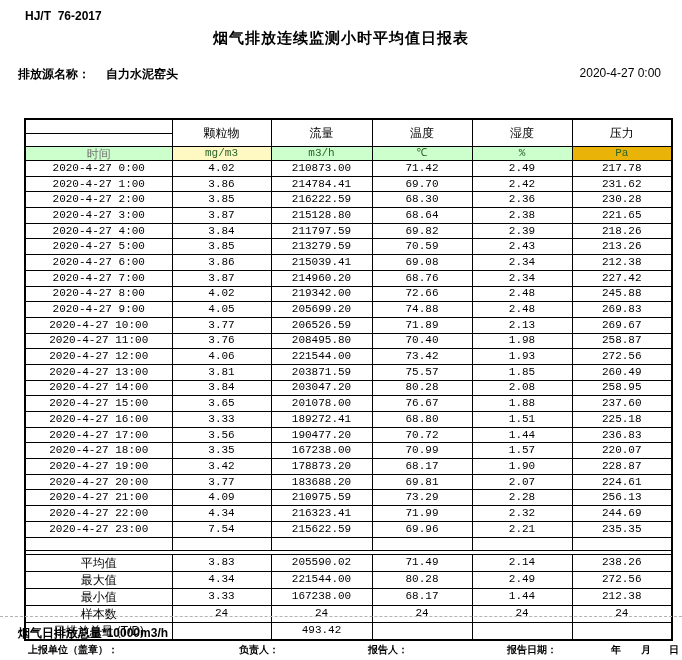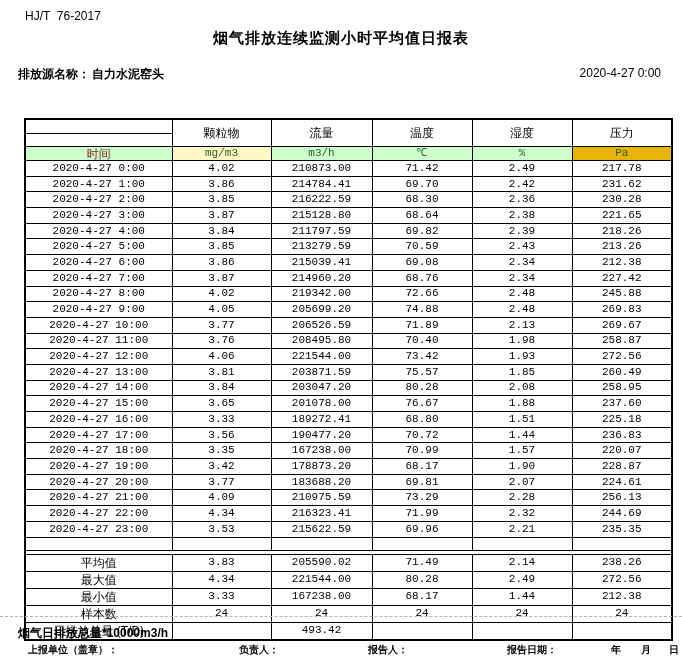--- a/index.html
+++ b/index.html
@@ -1,21 +1,21 @@
 <!DOCTYPE html>
 <html><head>
 <meta charset="utf-8">
 <style>
   html,body{margin:0;padding:0;width:682px;height:660px;background:#fff;overflow:hidden;
     font-family:"Liberation Sans",sans-serif;color:#000;position:relative;}
-  .standard{position:absolute;left:25px;top:9px;font-weight:normal;font-size:12px;white-space:pre;}
+  .standard{position:absolute;left:25px;top:9px;font-weight:bold;font-size:12px;white-space:pre;}
   .title{position:absolute;top:29px;left:0;width:682px;text-align:center;font-weight:bold;font-size:15px;letter-spacing:1px;}
   .meta{position:absolute;top:66px;left:18px;width:643px;display:flex;justify-content:space-between;font-size:12px;}
   .meta .src{font-weight:bold;}
-  .meta .src .name{margin-left:2px;}
+  .meta .src .name{margin-left:16px;}
   .meta .dt{font-size:12px;}
   .tablewrap{position:absolute;top:118px;left:24px;}
   table{border-collapse:collapse;table-layout:fixed;width:647px;border:2px solid #000;}
   td{border:1px solid #000;text-align:center;vertical-align:middle;padding:0;font-size:11px;line-height:1;overflow:hidden;white-space:nowrap;}
   col.c0{width:147px;}col.c1{width:99px;}col.c2{width:101px;}col.c3{width:100px;}col.c4{width:100px;}col.c5{width:100px;}
   tr.h1 td{height:13px;font-size:12px;}
   tr.h2 td{height:12px;}
   tr.green td{height:13px;background:#ccffcc;color:#286428;font-family:"Liberation Mono",monospace;font-size:11px;}
   tr.green td.tlabel{font-family:"Liberation Sans",sans-serif;font-size:12px;}
   tr.dr td{height:14.7px;font-family:"Liberation Mono",monospace;font-size:11px;}
@@ -59,21 +59,21 @@
         <td rowspan="2">颗粒物</td>
         <td rowspan="2">流量</td>
         <td rowspan="2">温度</td>
         <td rowspan="2">湿度</td>
         <td rowspan="2">压力</td>
       </tr>
       <tr class="h2">
         <td></td>
       </tr>
       <tr class="green">
-        <td class="tlabel" style="background: rgb(204, 255, 204); color: #7f1d1d;">时间</td>
+        <td class="tlabel" style="background: rgb(204, 255, 204); color: #737373;">时间</td>
         <td style="background: #fef9c3; color: rgb(40, 100, 40);">mg/m3</td>
         <td style="background: rgb(204, 255, 204); color: rgb(40, 100, 40);">m3/h</td>
         <td style="background: rgb(204, 255, 204); color: rgb(40, 100, 40);">℃</td>
         <td style="background: rgb(204, 255, 204); color: rgb(40, 100, 40);">%</td>
         <td style="background: #eab308; color: rgb(40, 100, 40);">Pa</td>
       </tr>
     </thead>
     <tbody id="data-rows">
         <tr class="dr">
     <td>2020-4-27 0:00</td>
@@ -254,21 +254,21 @@
         <tr class="dr">
     <td>2020-4-27 22:00</td>
     <td>4.34</td>
     <td>216323.41</td>
     <td>71.99</td>
     <td>2.32</td>
     <td>244.69</td>
   </tr>
         <tr class="dr">
     <td>2020-4-27 23:00</td>
-    <td>3.53</td>
+    <td>7.54</td>
     <td>215622.59</td>
     <td>69.96</td>
     <td>2.21</td>
     <td>235.35</td>
   </tr>
       </tbody>
     <tbody>
       <tr class="blank">
         <td></td>
           <td></td>

